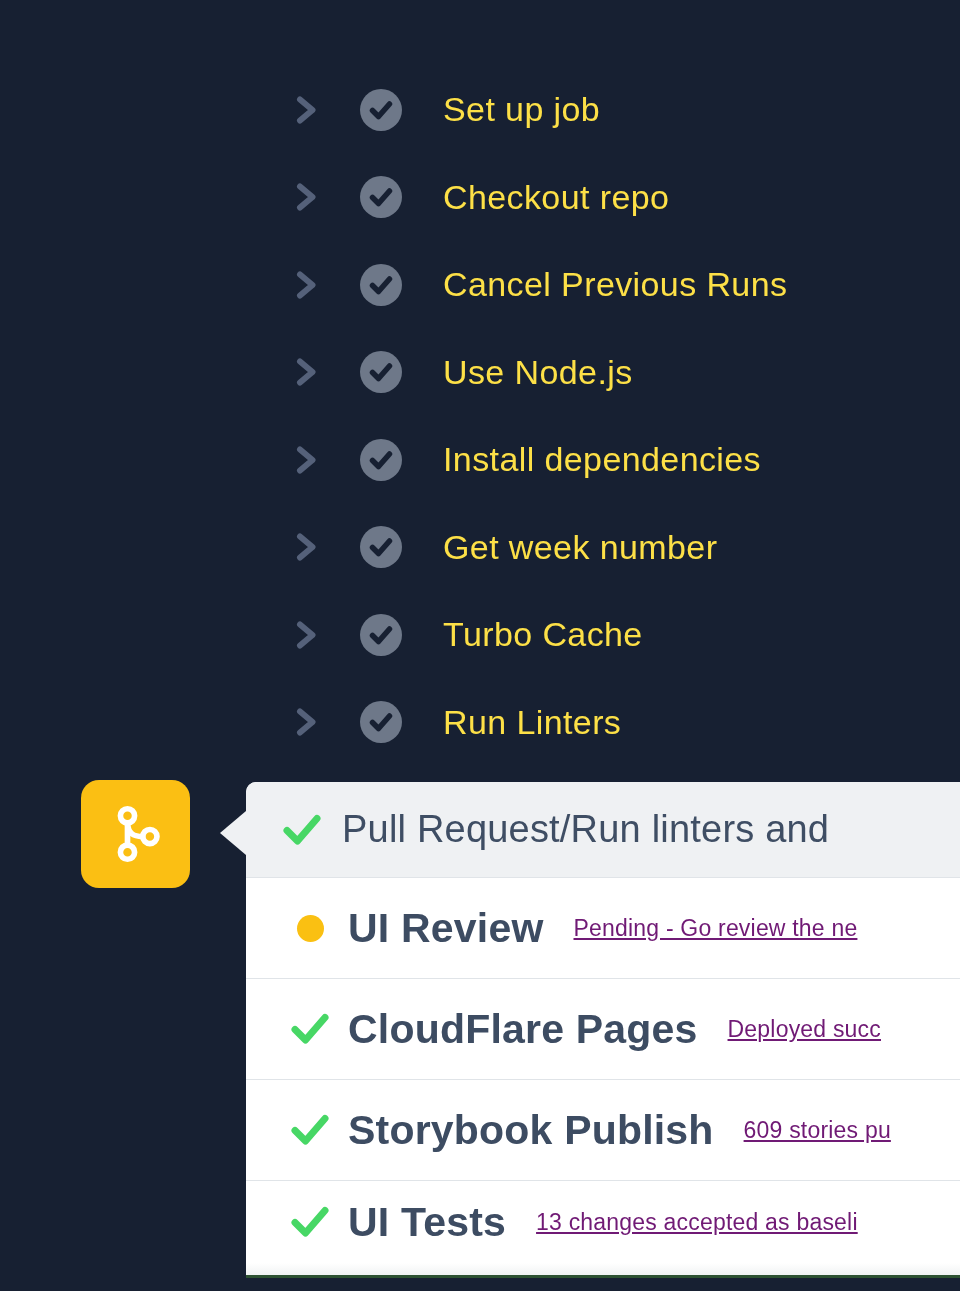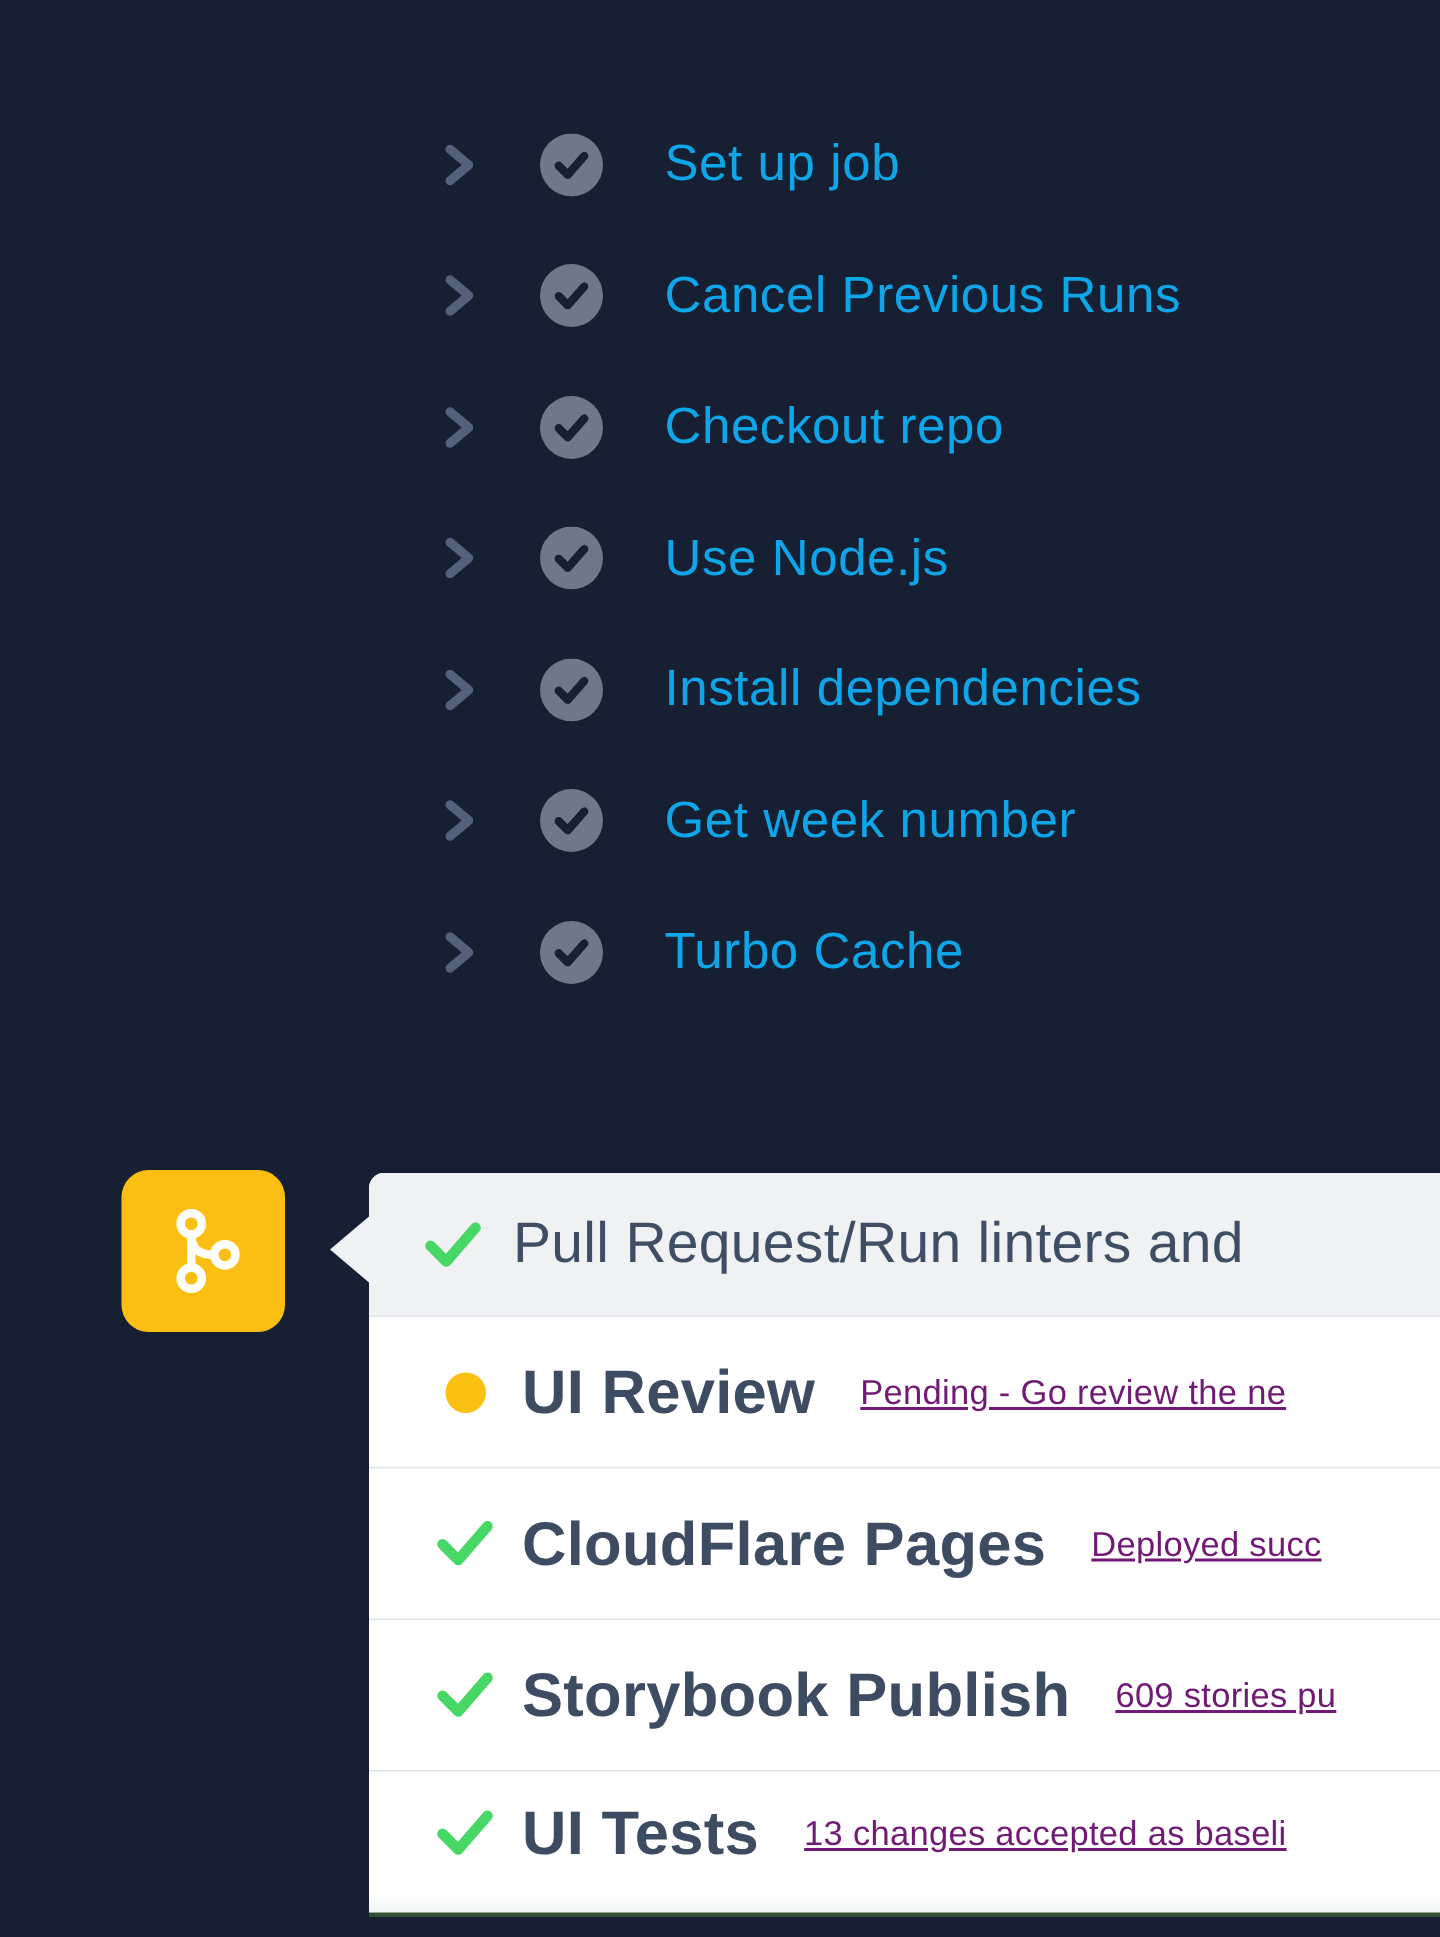--- a/index.html
+++ b/index.html
@@ -23,21 +23,21 @@
     align-items: center;
     cursor: pointer;
   }
   .step .chev { width: 24px; height: 30px; flex: 0 0 auto; }
   .step .circ { width: 42px; height: 42px; margin-left: 42px; flex: 0 0 auto; }
   .step .lbl {
     margin-left: 41px;
     font-size: 34px;
     font-weight: 500;
     letter-spacing: 0.4px;
-    color: #0ea5e9;
+    color: #fde047;
     white-space: nowrap;
   }
 
   
   .badge {
     position: absolute;
     left: 81px; top: 780px;
     width: 109px; height: 108px;
     background: #fbbf13;
     border-radius: 18px;
@@ -138,42 +138,42 @@
   </div>
 
   <div class="step">
     <svg class="chev" viewBox="0 0 24 30">
         <path d="M6 4.5 L18.5 15 L6 25.5" fill="none" stroke="#55617a" stroke-width="6" stroke-linecap="round" stroke-linejoin="round"></path>
       </svg>
     <svg class="circ" viewBox="0 0 42 42">
         <circle cx="21" cy="21" r="21" fill="#6e7889"></circle>
         <path d="M12.5 21.5 L18.5 27.5 L29.5 15" fill="none" stroke="#172032" stroke-width="5.5" stroke-linecap="round" stroke-linejoin="round"></path>
       </svg>
+    <span class="lbl">Checkout repo</span>
+  </div>
+
+  <div class="step">
+    <svg class="chev" viewBox="0 0 24 30">
+        <path d="M6 4.5 L18.5 15 L6 25.5" fill="none" stroke="#55617a" stroke-width="6" stroke-linecap="round" stroke-linejoin="round"></path>
+      </svg>
+    <svg class="circ" viewBox="0 0 42 42">
+        <circle cx="21" cy="21" r="21" fill="#6e7889"></circle>
+        <path d="M12.5 21.5 L18.5 27.5 L29.5 15" fill="none" stroke="#172032" stroke-width="5.5" stroke-linecap="round" stroke-linejoin="round"></path>
+      </svg>
     <span class="lbl">Cancel Previous Runs</span>
   </div>
 
   <div class="step">
     <svg class="chev" viewBox="0 0 24 30">
         <path d="M6 4.5 L18.5 15 L6 25.5" fill="none" stroke="#55617a" stroke-width="6" stroke-linecap="round" stroke-linejoin="round"></path>
       </svg>
     <svg class="circ" viewBox="0 0 42 42">
         <circle cx="21" cy="21" r="21" fill="#6e7889"></circle>
         <path d="M12.5 21.5 L18.5 27.5 L29.5 15" fill="none" stroke="#172032" stroke-width="5.5" stroke-linecap="round" stroke-linejoin="round"></path>
       </svg>
-    <span class="lbl">Checkout repo</span>
-  </div>
-
-  <div class="step">
-    <svg class="chev" viewBox="0 0 24 30">
-        <path d="M6 4.5 L18.5 15 L6 25.5" fill="none" stroke="#55617a" stroke-width="6" stroke-linecap="round" stroke-linejoin="round"></path>
-      </svg>
-    <svg class="circ" viewBox="0 0 42 42">
-        <circle cx="21" cy="21" r="21" fill="#6e7889"></circle>
-        <path d="M12.5 21.5 L18.5 27.5 L29.5 15" fill="none" stroke="#172032" stroke-width="5.5" stroke-linecap="round" stroke-linejoin="round"></path>
-      </svg>
     <span class="lbl">Use Node.js</span>
   </div>
 
   <div class="step">
     <svg class="chev" viewBox="0 0 24 30">
         <path d="M6 4.5 L18.5 15 L6 25.5" fill="none" stroke="#55617a" stroke-width="6" stroke-linecap="round" stroke-linejoin="round"></path>
       </svg>
     <svg class="circ" viewBox="0 0 42 42">
         <circle cx="21" cy="21" r="21" fill="#6e7889"></circle>
         <path d="M12.5 21.5 L18.5 27.5 L29.5 15" fill="none" stroke="#172032" stroke-width="5.5" stroke-linecap="round" stroke-linejoin="round"></path>
@@ -196,20 +196,30 @@
     <svg class="chev" viewBox="0 0 24 30">
         <path d="M6 4.5 L18.5 15 L6 25.5" fill="none" stroke="#55617a" stroke-width="6" stroke-linecap="round" stroke-linejoin="round"></path>
       </svg>
     <svg class="circ" viewBox="0 0 42 42">
         <circle cx="21" cy="21" r="21" fill="#6e7889"></circle>
         <path d="M12.5 21.5 L18.5 27.5 L29.5 15" fill="none" stroke="#172032" stroke-width="5.5" stroke-linecap="round" stroke-linejoin="round"></path>
       </svg>
     <span class="lbl">Turbo Cache</span>
   </div>
 
+  <div class="step">
+    <svg class="chev" viewBox="0 0 24 30">
+        <path d="M6 4.5 L18.5 15 L6 25.5" fill="none" stroke="#55617a" stroke-width="6" stroke-linecap="round" stroke-linejoin="round"></path>
+      </svg>
+    <svg class="circ" viewBox="0 0 42 42">
+        <circle cx="21" cy="21" r="21" fill="#6e7889"></circle>
+        <path d="M12.5 21.5 L18.5 27.5 L29.5 15" fill="none" stroke="#172032" stroke-width="5.5" stroke-linecap="round" stroke-linejoin="round"></path>
+      </svg>
+    <span class="lbl">Run Linters</span>
+  </div>
 
 </div>
 
 <div class="badge">
   <svg width="68" height="68" viewBox="0 0 24 24">
     <circle cx="9" cy="5.6" r="2.5" fill="none" stroke="#ffffff" stroke-width="2"></circle>
     <circle cx="9" cy="18.4" r="2.5" fill="none" stroke="#ffffff" stroke-width="2"></circle>
     <circle cx="16.9" cy="12.9" r="2.5" fill="none" stroke="#ffffff" stroke-width="2"></circle>
     <line x1="9" y1="8.1" x2="9" y2="15.9" stroke="#ffffff" stroke-width="2" stroke-linecap="round"></line>
     <path d="M9 8.6 C9.3 11.9 11.3 12.9 14.3 12.9" fill="none" stroke="#ffffff" stroke-width="2" stroke-linecap="round"></path>

